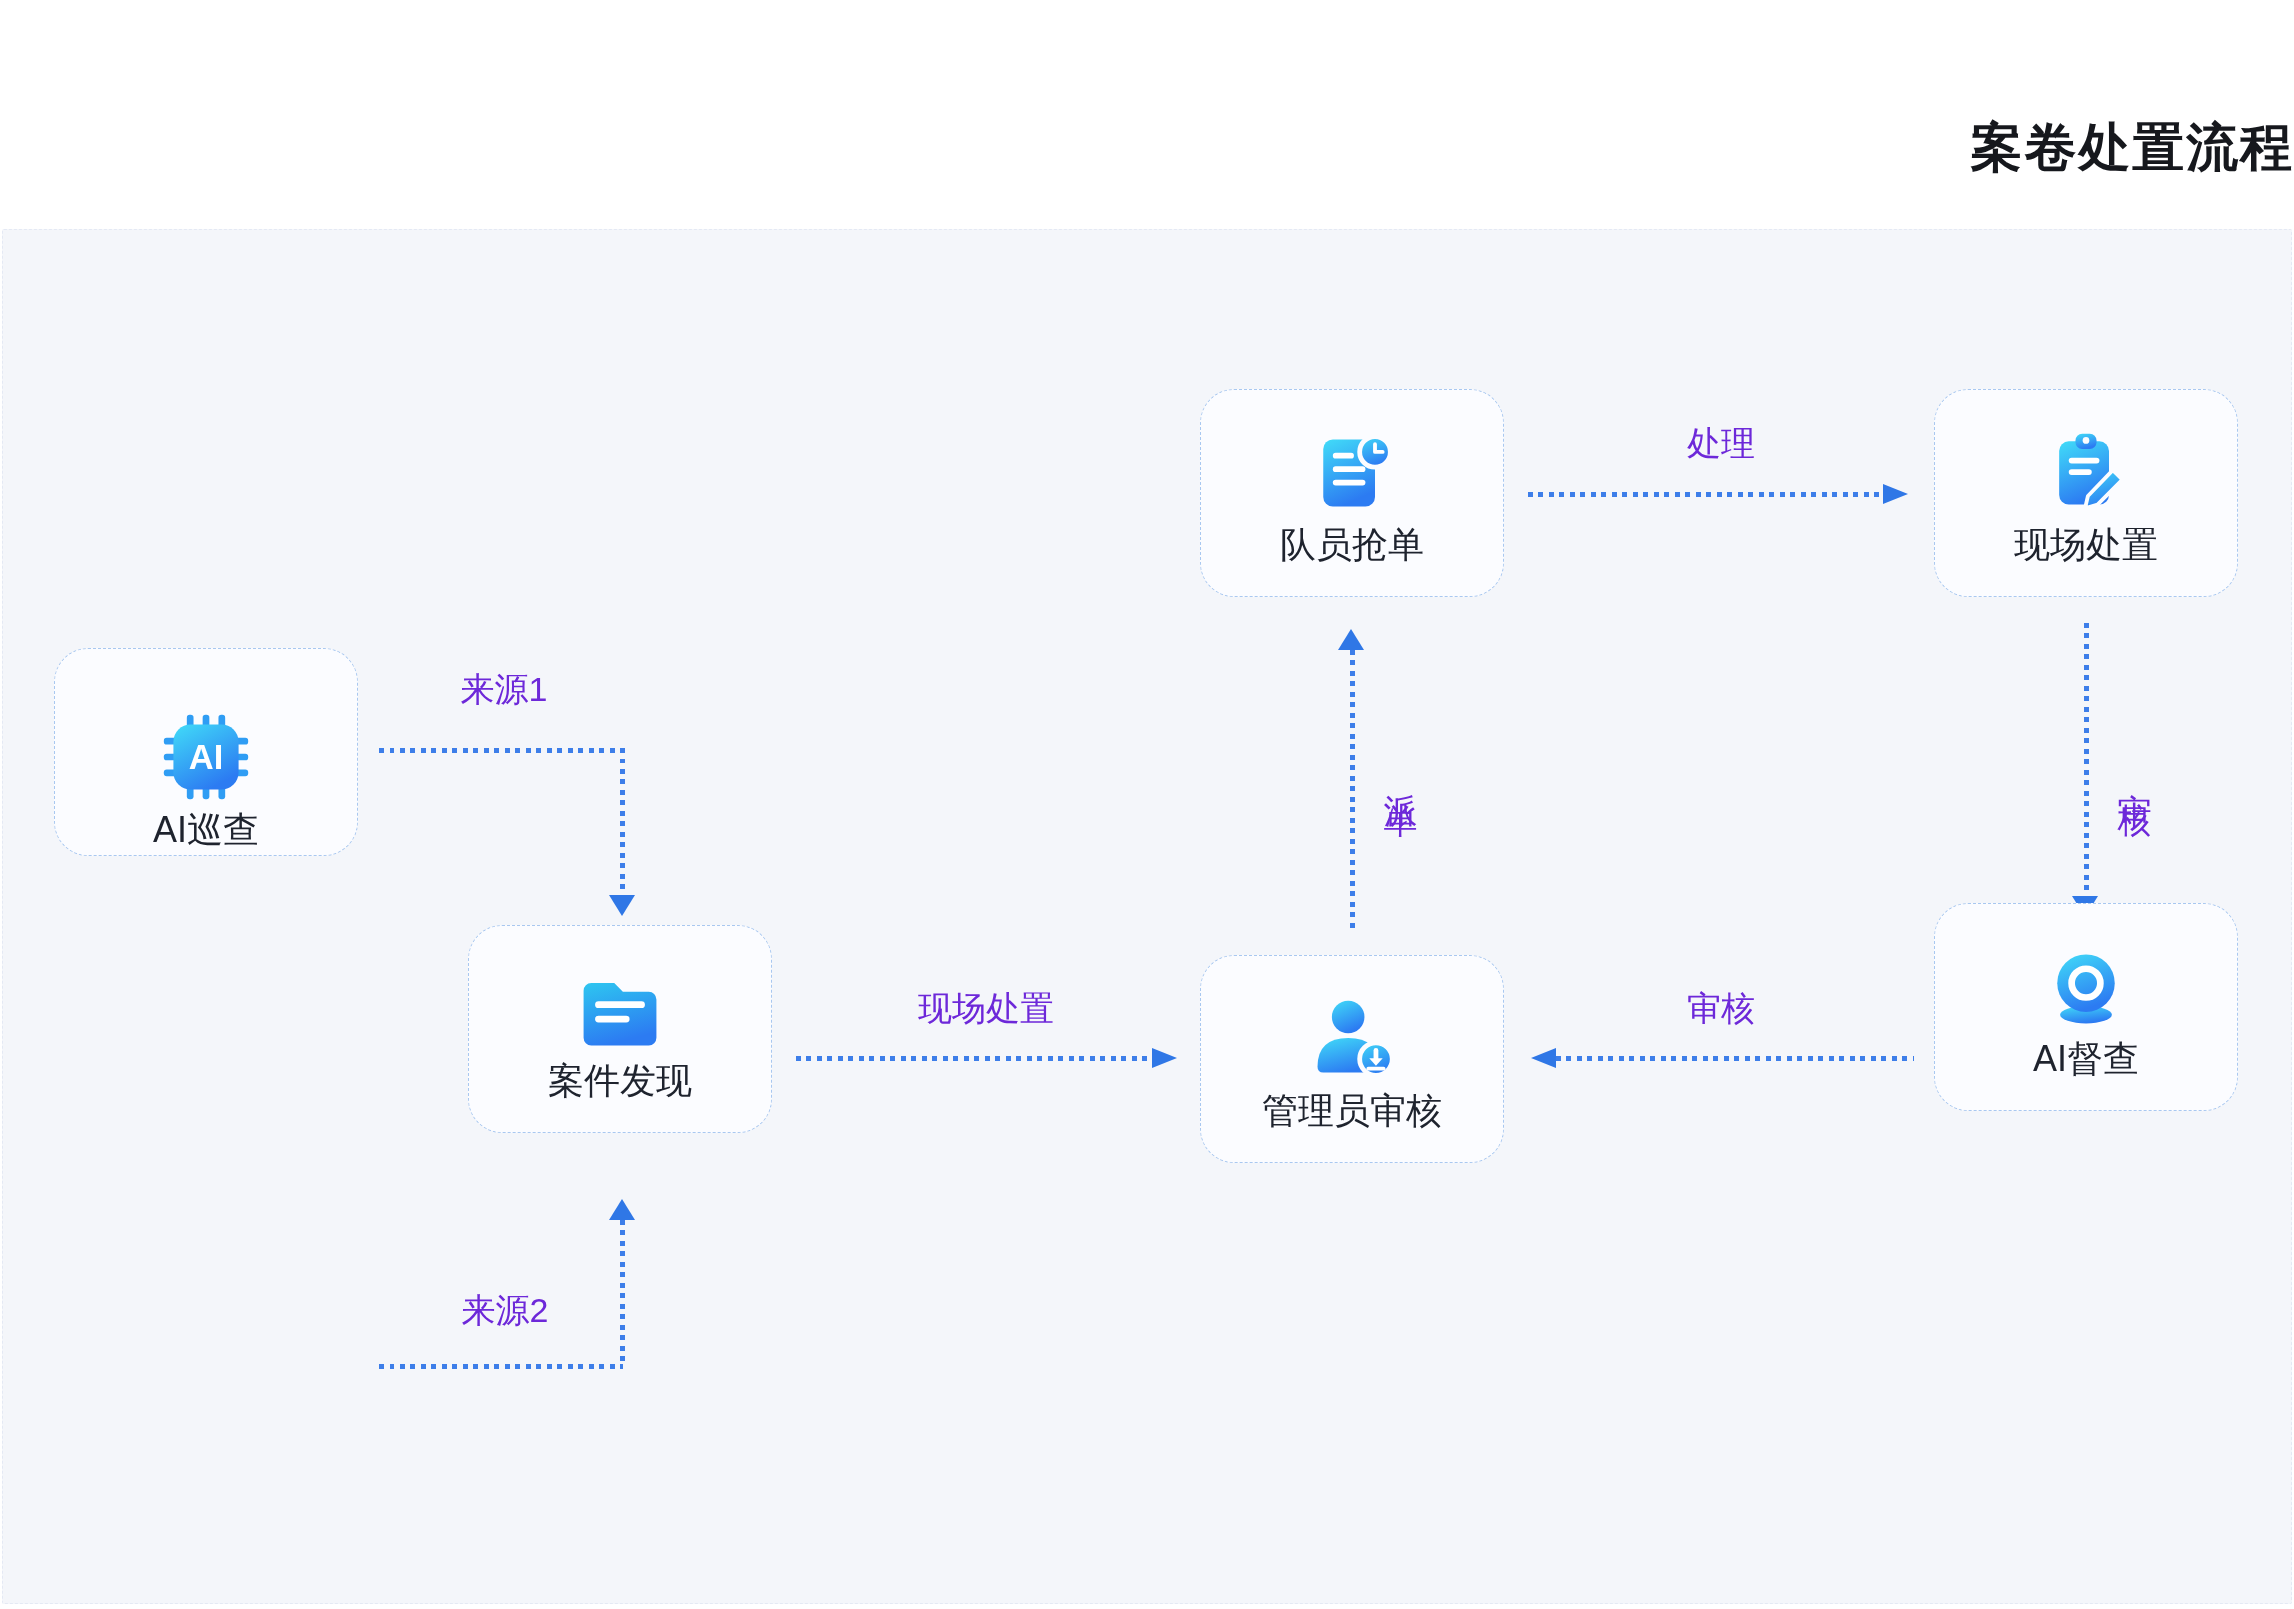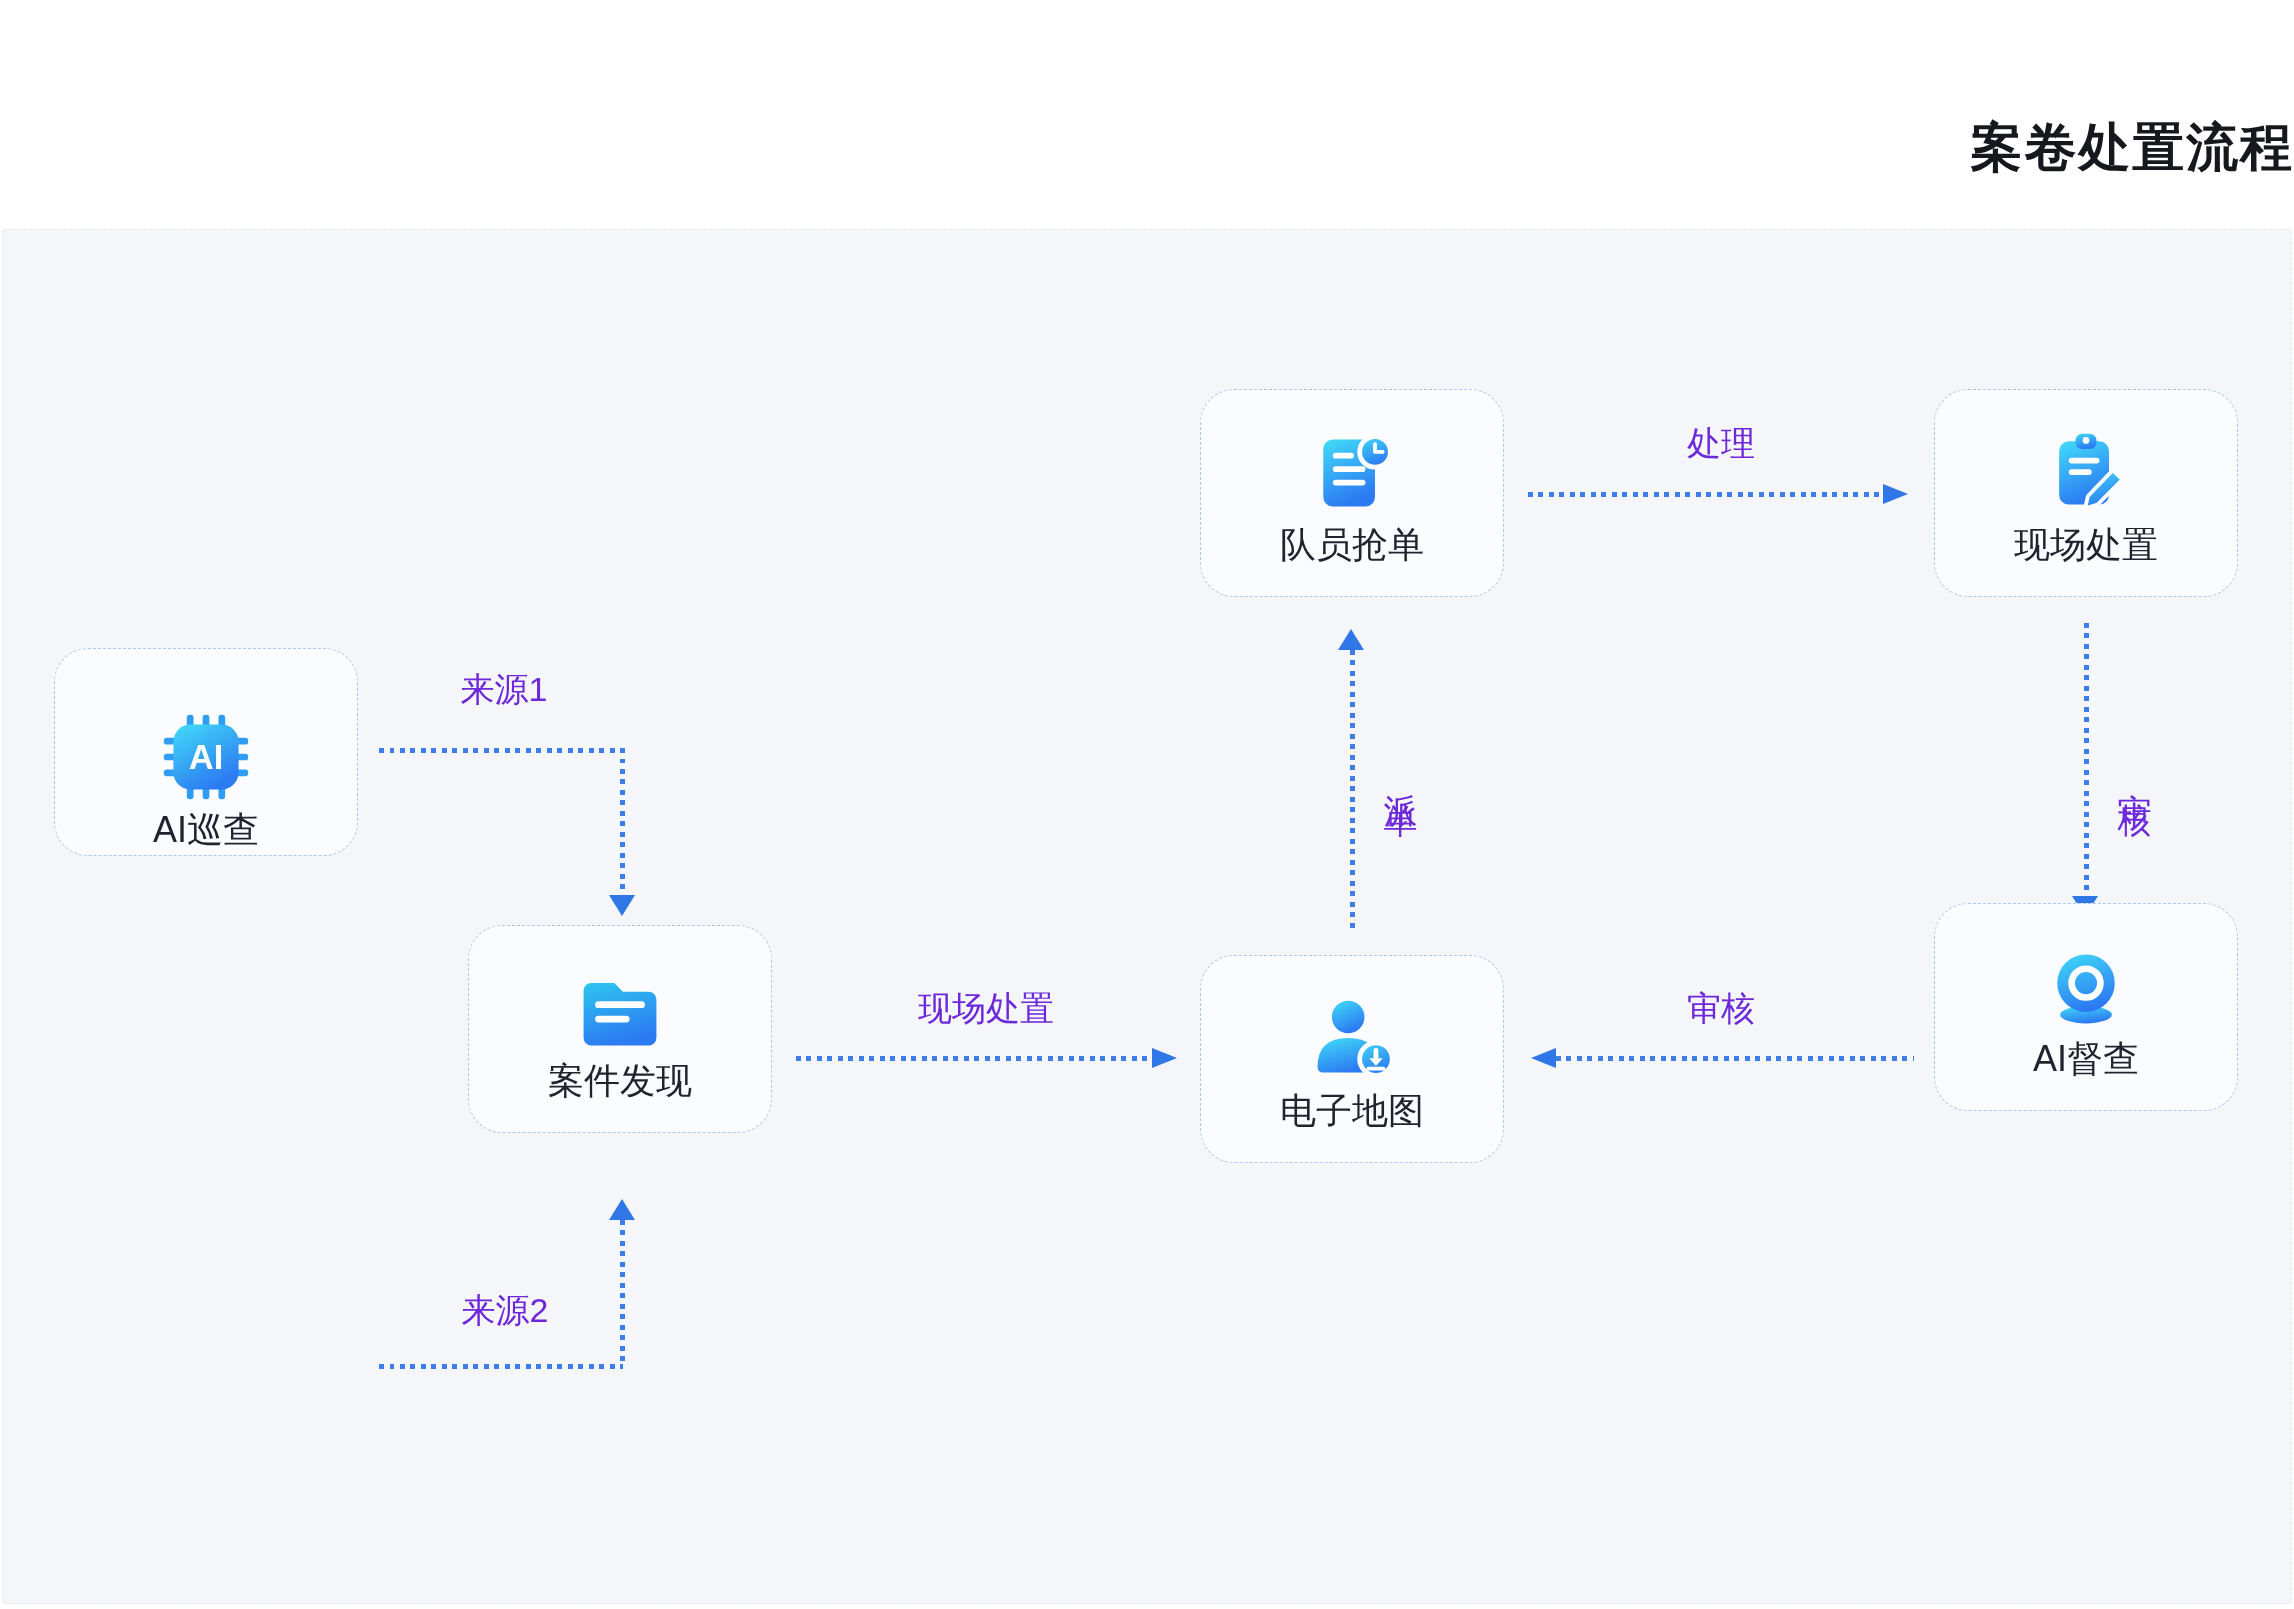--- a/index.html
+++ b/index.html
@@ -124,21 +124,21 @@
             <stop offset="1" stop-color="#2c7bf2"></stop>
           </linearGradient>
         </defs>
       <circle cx="44" cy="26" r="17" fill="url(#g4)"></circle>
       <path d="M12 78 q0 -30 32 -30 q32 0 32 30 q0 6 -6 6 h-52 q-6 0 -6 -6 z" fill="url(#g4)"></path>
       <circle cx="73" cy="70" r="17" fill="url(#g4)" stroke="#fbfcff" stroke-width="5"></circle>
       <line x1="73" y1="61" x2="73" y2="71" stroke="#ffffff" stroke-width="5" stroke-linecap="round"></line>
       <path d="M66 69 l7 8 7 -8 z" fill="#ffffff"></path>
       <line x1="65" y1="80" x2="81" y2="80" stroke="#ffffff" stroke-width="4" stroke-linecap="round"></line>
     </svg>
-    <div class="label">电子地图</div>
+    <div class="label">管理员审核</div>
   </div>
 
   <div class="node" style="left:1200px;top:389px;">
     <svg class="icon" viewBox="0 0 96 96">
       <defs>
           <linearGradient id="g5" x1="0" y1="0" x2="0.35" y2="1">
         <stop offset="0" stop-color="#41dcf8"></stop>
             <stop offset="1" stop-color="#2c7bf2"></stop>
           </linearGradient>
         </defs>

